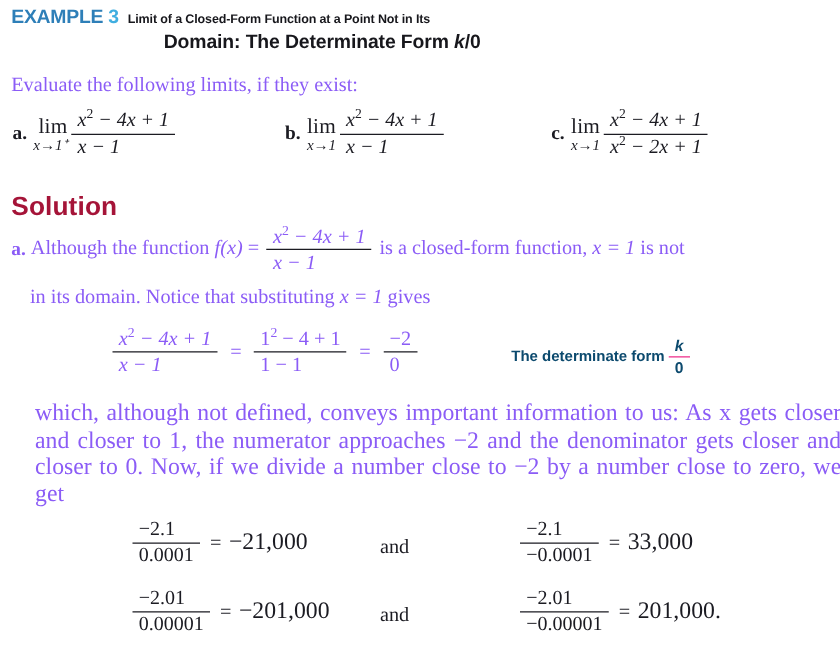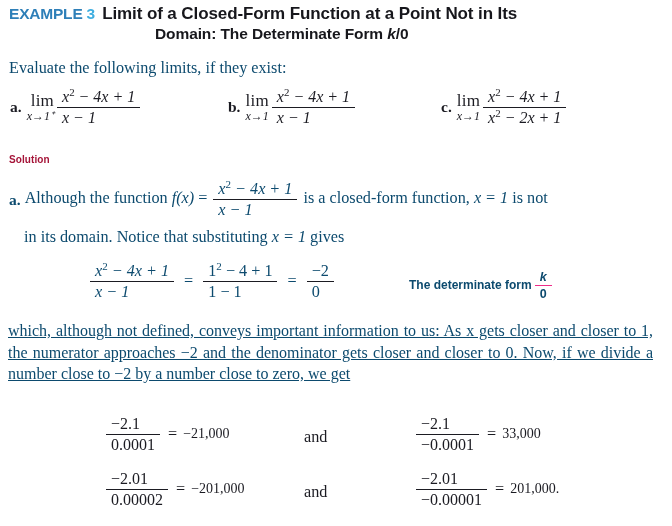--- a/index.html
+++ b/index.html
@@ -40,47 +40,46 @@
     font-family: "Liberation Sans", sans-serif;
     font-weight: bold;
     font-size: 15.5px;
     color: #3FAEE0;
     margin-left: 4px;
     vertical-align: baseline;
   }
   .ex-title {
     font-family: "Liberation Sans", sans-serif;
     font-weight: bold;
-    font-size: 17px;
+    font-size: 10px;
     color: #17171c;
     margin-left: 7px;
     letter-spacing: -0.1px;
   }
   .ex-title2 {
     font-family: "Liberation Sans", sans-serif;
     font-weight: bold;
     font-size: 15.5px;
     color: #17171c;
     letter-spacing: -0.1px;
   }
   .title-line2 {
     position: absolute;
     left: 122px;
     top: 22px;
     white-space: nowrap;
-    margin-left: 24px;
   }
   .ital { font-style: italic; }
 
   
   .body-text {
     font-family: "Liberation Serif", serif;
     font-size: 16.2px;
     line-height: 21px;
-    color: #0c4a6e;
+    color: #8b5cf6;
   }
   .mi { font-style: italic; font-family: "Liberation Serif", serif; }
 
   #evaluate-line {
     position: absolute;
     left: 9px;
     top: 58px;
     white-space: nowrap;
   }
 
@@ -143,21 +142,21 @@
   #limit-b { left: 228px; top: 0; }
   #limit-c { left: 441px; top: 0; }
 
   
   #solution-heading {
     position: absolute;
     left: 9px;
     top: 154px;
     font-family: "Liberation Sans", sans-serif;
     font-weight: bold;
-    font-size: 10px;
+    font-size: 21px;
     color: #A51438;
     letter-spacing: 0.1px;
   }
 
   #solution-a {
     position: absolute;
     left: 9px;
     top: 180px;
     width: 660px;
     white-space: nowrap;
@@ -191,44 +190,43 @@
     font-size: 12px;
     color: #0c4a6e;
     white-space: nowrap;
   }
   #determinate-note .frac .den { border-top-color: #EE2D89; }
   #determinate-note .frac { font-size: 12.5px; margin-left: 3px; }
 
   
   #para {
     position: absolute;
-    left: 8px;
+    left: 28px;
     top: 320px;
     width: 645px;
     text-align: justify;
-    font-size: 16px;
+    font-size: 19px;
     line-height: 21.5px;
-    text-decoration: underline;
   }
   #para .lastline { display: block; }
 
   
   .bottom-eq-row { position: absolute; white-space: nowrap; }
   #bottom-row-1 { left: 104px; top: 415px; }
   #bottom-row-2 { left: 104px; top: 470px; }
   .bot-left { position: absolute; left: 0; top: 0; white-space: nowrap; }
   .bot-and {
     position: absolute;
     left: 200px;
     top: 13px;
     font-size: 16.2px;
   }
   .bot-right { position: absolute; left: 310px; top: 0; white-space: nowrap; }
   .bot-eq { display: inline-block; vertical-align: middle; margin: 0 6px; font-size: 16.2px; }
-  .bot-val { display: inline-block; vertical-align: middle; font-size: 14px; }
+  .bot-val { display: inline-block; vertical-align: middle; font-size: 19px; }
 </style>
 </head>
 <body>
 
 <div class="header">
   <span class="ex-line">
     <span class="ex-label">EXAMPLE</span><span class="ex-num">3</span><span class="ex-title">Limit of a Closed-Form Function at a Point Not in Its</span>
   </span>
   <span class="title-line2">
     <span class="ex-title2">Domain: The Determinate Form </span><span class="ex-title2 ital">k</span><span class="ex-title2">/0</span>
@@ -274,16 +272,16 @@
   <span>which, although not defined, conveys important information to us: As x gets closer and closer to 1, the numerator approaches −2 and the denominator gets closer and closer to 0. Now, if we divide a number close to −2 by a number close to zero, we get</span>
 </div>
 
 <div class="bottom-eq-row" id="bottom-row-1">
   <span class="bot-left"><span class="frac"><span class="num">−2.1</span><span class="den">0.0001</span></span><span class="bot-eq">=</span><span class="bot-val">−21,000</span></span>
   <span class="bot-and">and</span>
   <span class="bot-right"><span class="frac"><span class="num">−2.1</span><span class="den">−0.0001</span></span><span class="bot-eq">=</span><span class="bot-val">33,000</span></span>
 </div>
 
 <div class="bottom-eq-row" id="bottom-row-2">
-  <span class="bot-left"><span class="frac"><span class="num">−2.01</span><span class="den">0.00002</span></span><span class="bot-eq">=</span><span class="bot-val">−201,000</span></span>
+  <span class="bot-left"><span class="frac"><span class="num">−2.01</span><span class="den">0.00001</span></span><span class="bot-eq">=</span><span class="bot-val">−201,000</span></span>
   <span class="bot-and">and</span>
   <span class="bot-right"><span class="frac"><span class="num">−2.01</span><span class="den">−0.00001</span></span><span class="bot-eq">=</span><span class="bot-val">201,000.</span></span>
 </div>
 
 </body></html>

